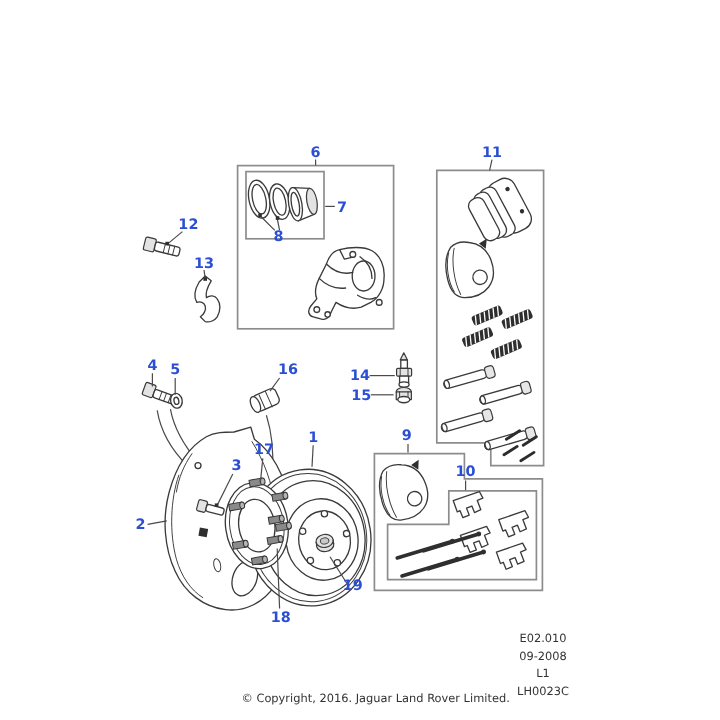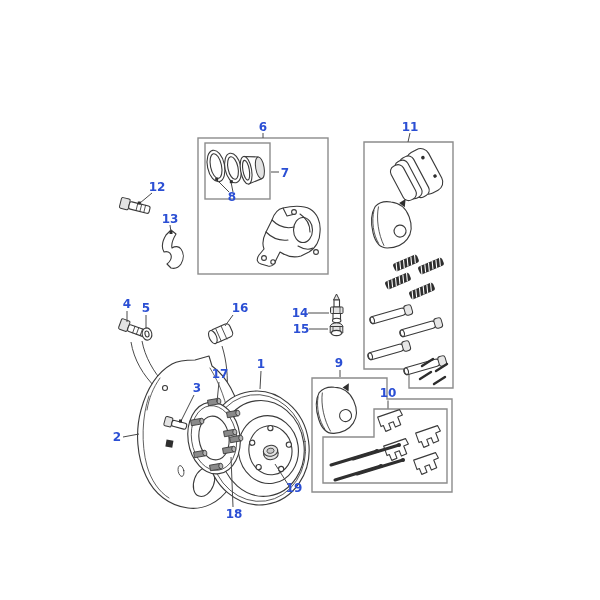--- a/index.html
+++ b/index.html
@@ -291,14 +291,21 @@
     <text class="co" x="170" y="223">13</text>
     <text class="co" x="300" y="317">14</text>
     <text class="co" x="301" y="333">15</text>
     <text class="co" x="240" y="312">16</text>
     <text class="co" x="220" y="378">17</text>
     <text class="co" x="234" y="518">18</text>
     <text class="co" x="294" y="492">19</text>
   </g>
 </svg>
 
-
+  <div class="info-block">
+    <div>E02.010</div>
+    <div>09-2008</div>
+    <div>L1</div>
+    <div>LH0023C</div>
+  </div>
+
+  <div class="copyright">© Copyright, 2016. Jaguar Land Rover Limited.</div>
 </div>
 
 </body></html>

